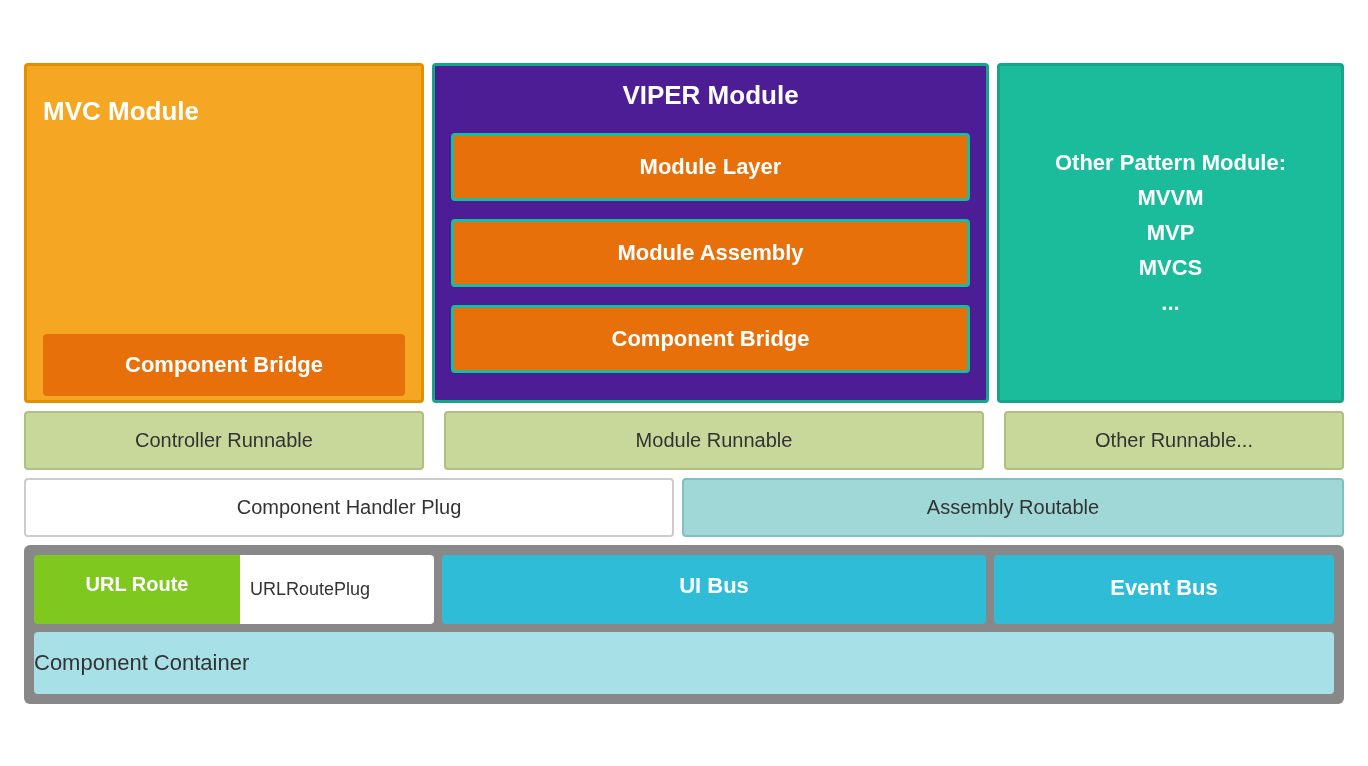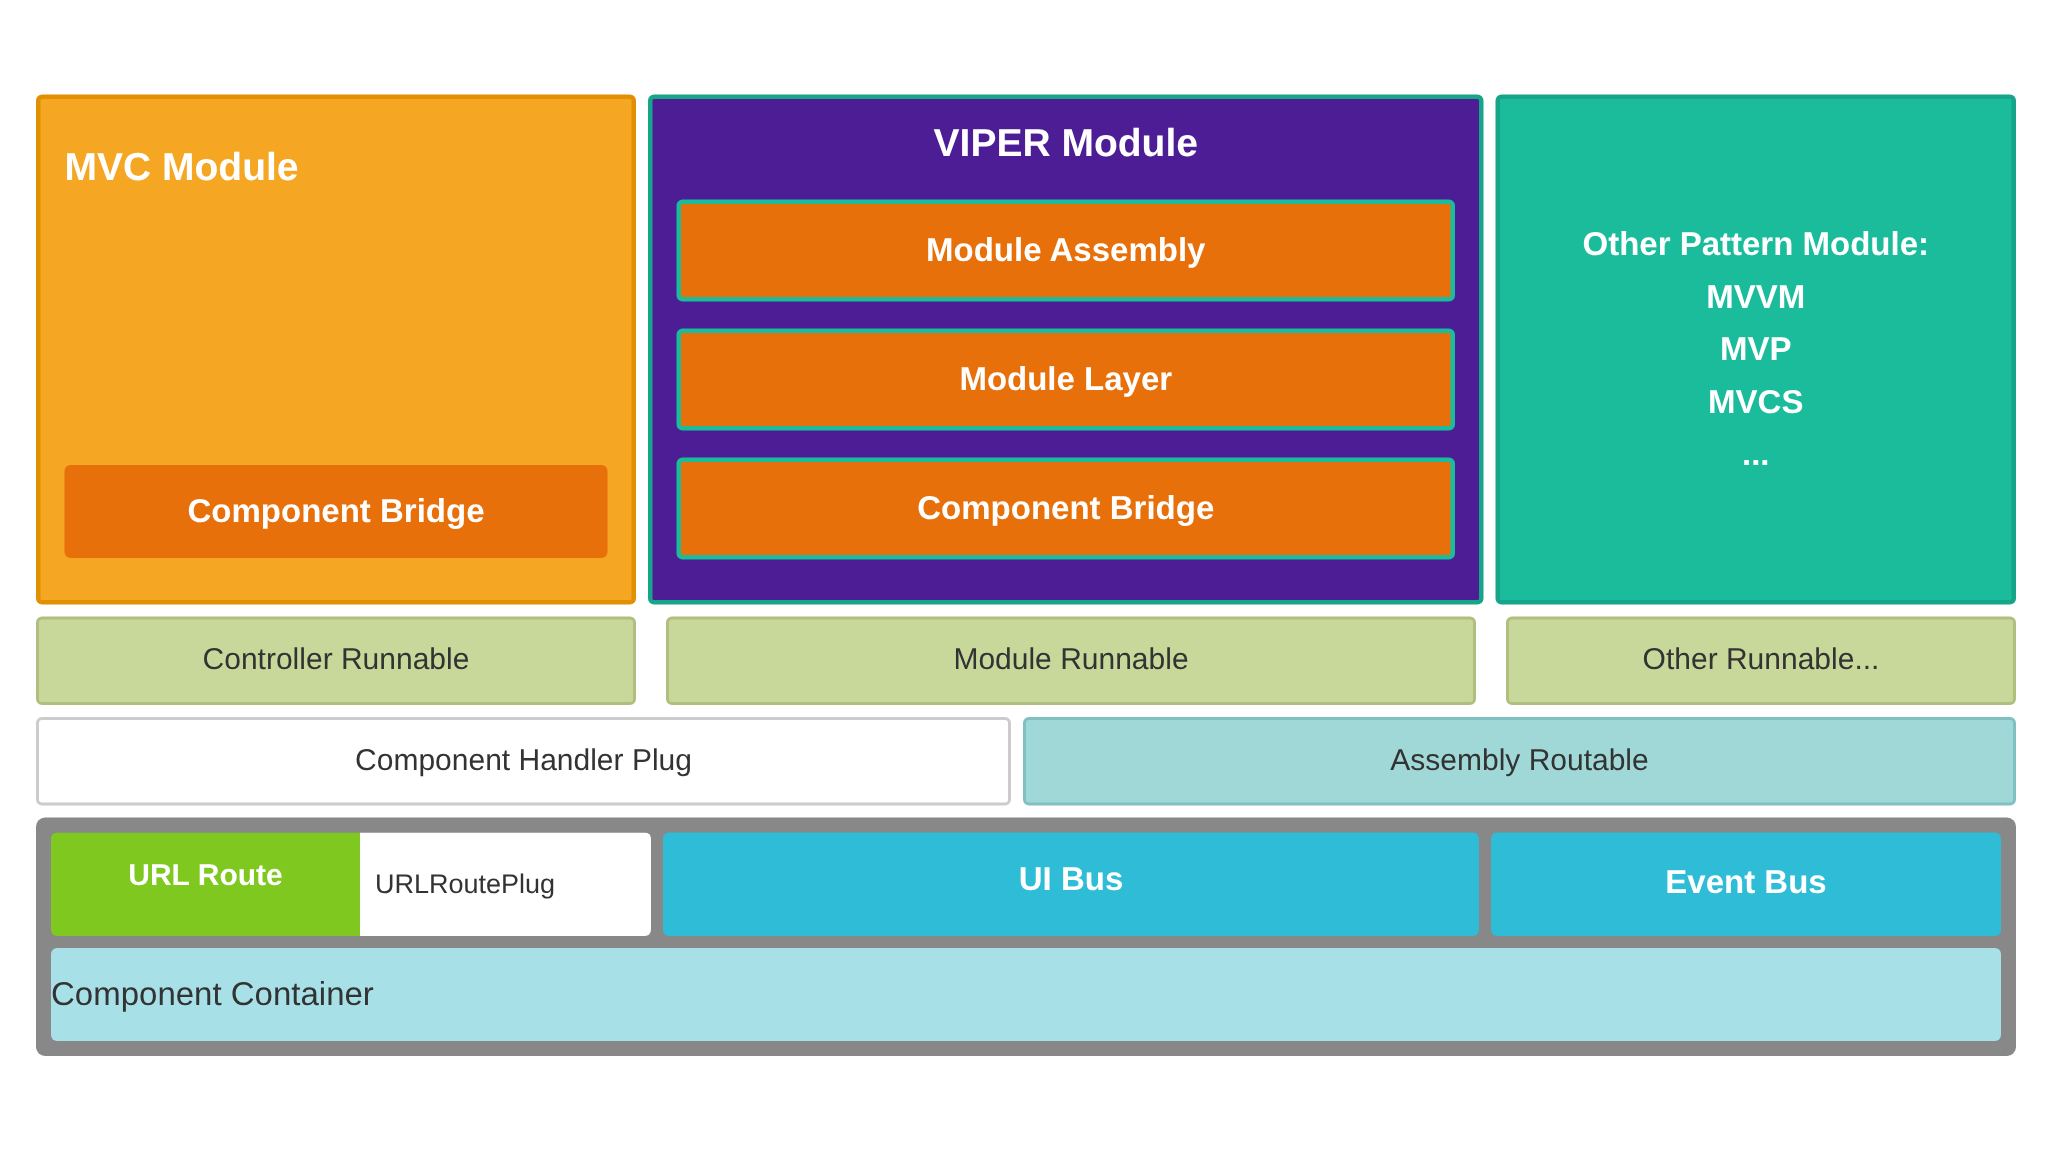--- a/index.html
+++ b/index.html
@@ -27,21 +27,21 @@
     .mvc-module {
       background: #F5A623;
       border: 3px solid #e09000;
       border-radius: 4px;
       width: 400px;
       min-height: 340px;
       display: flex;
       flex-direction: column;
       align-items: center;
       justify-content: space-between;
-      padding: 20px 16px 28px 16px;
+      padding: 20px 16px 4px 16px;
       position: relative;
     }
     .mvc-module-title {
       color: white;
       font-size: 26px;
       font-weight: bold;
       align-self: flex-start;
       margin-bottom: auto;
       margin-top: 10px;
     }
@@ -236,22 +236,22 @@
 
   <div class="row1">
 
     <div class="mvc-module">
       <div class="mvc-module-title">MVC Module</div>
       <div class="component-bridge-box">Component Bridge</div>
     </div>
 
     <div class="viper-module">
       <div class="viper-title">VIPER Module</div>
+      <div class="viper-inner-box module-layer">Module Layer</div>
       <div class="viper-inner-box module-assembly">Module Assembly</div>
-      <div class="viper-inner-box module-layer">Module Layer</div>
       <div class="viper-inner-box component-bridge">Component Bridge</div>
     </div>
 
     <div class="other-module">
       <div class="other-module-title">
         Other Pattern Module:<br>MVVM<br>MVP<br>MVCS<br>...
       </div>
     </div>
   </div>
 

